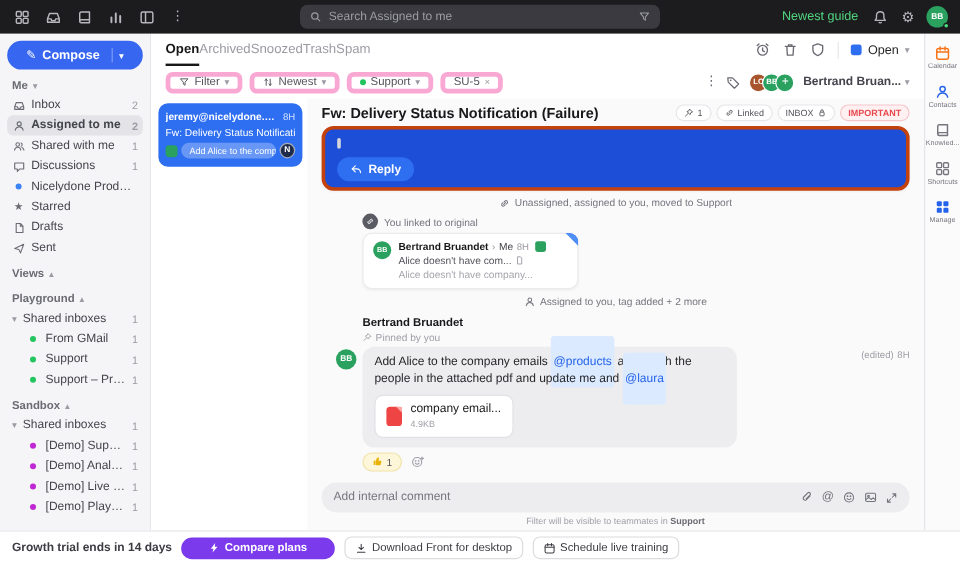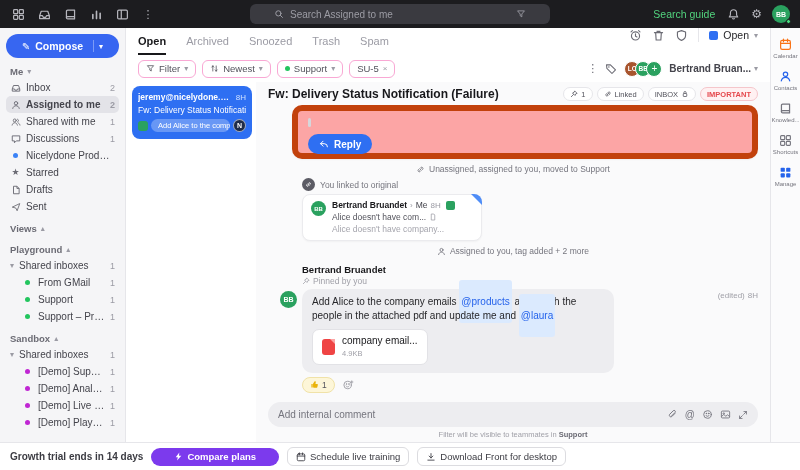--- a/index.html
+++ b/index.html
@@ -6,21 +6,21 @@
   html,body { width:800px; height:470px; }
   body { font-family:"Liberation Sans","DejaVu Sans",sans-serif; background:#fff; overflow:hidden; color:#27272a; }
   .app { width:800px; height:470px; display:flex; flex-direction:column; }
   svg { display:block; }
 
   
   .topbar { height:28px; background:#1c1c1f; display:flex; align-items:center; padding:0 10px; position:relative; flex:none; }
   .tb-icons { display:flex; align-items:center; gap:10px; color:#b6b6bd; }
   .tbi { display:flex; align-items:center; justify-content:center; width:16px; height:16px; cursor:pointer; }
   .kebab-glyph { color:#b6b6bd; font-size:11px; line-height:1; }
-  .searchbar { position:absolute; left:50%; top:4px; transform:translateX(-50%); width:300px; height:20px; background:#3a3a40; border-radius:6px; display:flex; align-items:center; gap:6px; padding:0 24px; color:#9c9ca4; cursor:text; }
+  .searchbar { position:absolute; left:50%; top:4px; transform:translateX(-50%); width:300px; height:20px; background:#3a3a40; border-radius:6px; display:flex; align-items:center; gap:6px; padding:0 8px; color:#9c9ca4; cursor:text; }
   .search-text { flex:1; font-size:10px; white-space:nowrap; overflow:hidden; }
   .tb-right { margin-left:auto; display:flex; align-items:center; gap:10px; }
   .setup { color:#52d47e; font-size:10.5px; cursor:pointer; }
   .gear-glyph { color:#b6b6bd; font-size:12px; cursor:pointer; line-height:1; }
   .tb-avatar { width:18px; height:18px; border-radius:50%; background:#2aa15f; color:#fff; font-size:7px; font-weight:bold; display:flex; align-items:center; justify-content:center; position:relative; cursor:pointer; }
   .tb-avatar .dot { position:absolute; right:-1px; bottom:-1px; width:5px; height:5px; border-radius:50%; background:#4ade80; border:1px solid #1c1c1f; }
 
   .mainrow { flex:1; display:flex; min-height:0; }
 
   
@@ -34,31 +34,31 @@
   .srow .lbl { flex:1; white-space:nowrap; overflow:hidden; text-overflow:ellipsis; font-size:10px; }
   .srow .cnt { color:#9b9ba4; font-size:9px; }
   .srow.sel { background:#e3e3e8; font-weight:bold; }
   .srow.indent { padding-left:16px; }
   .dot5 { width:5px; height:5px; border-radius:50%; flex:none; }
   .chev { color:#9b9ba4; font-size:8px; }
   .star-glyph { font-size:9px; color:#6b6b74; line-height:1; }
 
   
   .content { flex:1; min-width:0; display:flex; flex-direction:column; background:#fff; }
-  .tabsrow { height:27px; flex:none; display:flex; align-items:flex-start; gap:20px; padding:0 12px; }
+  .tabsrow { height:27px; flex:none; display:flex; align-items:center; gap:0; padding:0 12px; }
   .tab { font-size:11px; color:#9b9ba4; cursor:pointer; height:27px; display:flex; align-items:center; border-bottom:2px solid transparent; }
   .tab.active { color:#18181b; font-weight:bold; border-bottom-color:#18181b; }
   .tabs-right { margin-left:auto; display:flex; align-items:center; gap:10px; color:#6b6b74; }
   .tabs-right .tbtn { cursor:pointer; display:flex; }
   .vdiv { width:1px; height:14px; background:#e6e6ea; }
   .statuschip { display:flex; align-items:center; gap:5px; font-size:10.5px; color:#27272a; cursor:pointer; }
   .bluesq { width:9px; height:9px; border-radius:2px; background:#2e6ff2; flex:none; }
 
   .filterrow { height:27px; flex:none; display:flex; align-items:center; gap:6px; padding:0 12px; }
-  .chip { display:flex; align-items:center; gap:4px; height:18px; padding:0 7px; border:1px solid #f9a8d4; border-radius:6px; background:#fff; font-size:9.5px; color:#52525b; cursor:pointer; white-space:nowrap; }
+  .chip { display:flex; align-items:center; gap:4px; height:18px; padding:0 7px; border:4px solid #f9a8d4; border-radius:6px; background:#fff; font-size:9.5px; color:#52525b; cursor:pointer; white-space:nowrap; }
   .filters-right { margin-left:auto; display:flex; align-items:center; gap:7px; color:#6b6b74; }
   .av16 { width:16px; height:16px; border-radius:50%; color:#fff; font-size:6.5px; font-weight:bold; display:flex; align-items:center; justify-content:center; border:1.5px solid #fff; flex:none; }
   .avstack { display:flex; align-items:center; }
   .avstack > * + * { margin-left:-5px; }
   .addav { width:16px; height:16px; border-radius:50%; background:#2aa15f; color:#fff; display:flex; align-items:center; justify-content:center; font-size:10px; border:1.5px solid #fff; cursor:pointer; }
   .assignee { font-size:10px; color:#44444c; display:flex; gap:3px; align-items:center; cursor:pointer; white-space:nowrap;font-weight:bold; }
 
   .bodyrow { flex:1; min-height:0; display:flex; }
 
   
@@ -74,21 +74,21 @@
   .mav { width:13px; height:13px; border-radius:50%; background:#1f2c49; font-size:7px; font-weight:bold; display:flex; align-items:center; justify-content:center; flex:none; border:1px solid rgba(255,255,255,.6); }
 
   
   .convo { flex:1; min-width:0; display:flex; flex-direction:column; background:#fafafb; }
   .thread { flex:1; min-height:0; overflow:hidden; padding:5px 12px 0; }
   .subjrow { display:flex; align-items:flex-start; gap:8px; }
   .subj { font-size:12px; font-weight:bold; color:#18181b; flex:1; white-space:nowrap; overflow:hidden; }
   .badges { display:flex; gap:4px; align-items:center; flex:none; }
   .pill { display:flex; align-items:center; gap:3px; height:14px; padding:0 6px; border:1px solid #e6e6ea; border-radius:8px; background:#fff; font-size:7.5px; color:#52525b; cursor:pointer; white-space:nowrap; }
   .pill.red { color:#e5484d; border-color:#f5c6cb; background:#fff1f2; font-weight:bold; }
-  .mailcard { margin-top:4px; height:54px; background:#fca5a5; border:6px solid #c2410c; border-radius:10px; box-shadow:0 1px 2px rgba(0,0,0,.04); padding:7px 10px;margin-left:24px; }
+  .mailcard { margin-top:4px; height:54px; background:#1d4ed8; border:3px solid #c2410c; border-radius:10px; box-shadow:0 1px 2px rgba(0,0,0,.04); padding:7px 10px; }
   .qbar { width:3px; height:9px; background:#d6d6db; border-radius:2px; }
   .replybtn { margin-top:7px; height:20px; border:none; background:#2e6ff2; color:#fff; border-radius:11px; padding:0 11px; font-size:10px; font-weight:bold; display:flex; align-items:center; gap:5px; cursor:pointer; font-family:inherit; }
   .eventline { display:flex; justify-content:center; align-items:center; gap:4px; font-size:8.5px; color:#75757e; height:16px; margin-top:2px; }
   .linkednote { display:flex; align-items:center; gap:5px; font-size:8.5px; color:#75757e; margin:1px 0 3px 34px; }
   .notecirc { width:13px; height:13px; border-radius:50%; background:#5b5b64; color:#fff; display:flex; align-items:center; justify-content:center; flex:none; }
   .linkedcard { margin-left:34px; width:180px; background:#fff; border:1px solid #ebebee; border-radius:8px; padding:5px 8px 6px; position:relative; box-shadow:0 1px 2px rgba(0,0,0,.04); cursor:pointer; }
   .fold { position:absolute; top:-1px; right:-1px; width:0; height:0; border-top:11px solid #4f8df7; border-left:11px solid transparent; border-top-right-radius:8px; }
   .lcrow { display:flex; gap:6px; }
   .av15 { width:15px; height:15px; border-radius:50%; background:#2aa15f; color:#fff; font-size:6px; font-weight:bold; display:flex; align-items:center; justify-content:center; flex:none; margin-top:1px; }
   .lccol { flex:1; min-width:0; }
@@ -186,21 +186,21 @@
       </span>
       <span class="search-text">Search Assigned to me</span>
       <span>
         <svg width="10" height="10" viewBox="0 0 16 16" fill="none" stroke="currentColor" stroke-width="1.4" stroke-linejoin="round">
             <path d="M2.5 3h11l-4.2 5v4.5l-2.6-1.7V8z"></path>
           </svg>
       </span>
     </div>
 
     <div class="tb-right">
-      <span class="setup">Search guide</span>
+      <span class="setup">Newest guide</span>
       <span class="tbi">
         <svg width="13" height="13" viewBox="0 0 16 16" fill="none" stroke="#b6b6bd" stroke-width="1.4" stroke-linejoin="round">
             <path d="M8 2.2c2.3 0 3.8 1.6 3.8 3.9v2.6l1.4 2.3H2.8l1.4-2.3V6.1C4.2 3.8 5.7 2.2 8 2.2z"></path>
             <path d="M6.6 12.6a1.5 1.5 0 0 0 2.8 0"></path>
           </svg>
       </span>
       <span class="gear-glyph">⚙</span>
       <span class="tb-avatar">
           <span>BB</span>
           <span class="dot"></span>
@@ -700,26 +700,26 @@
   <footer class="bottombar">
     <span class="trial">Growth trial ends in 14 days</span>
     <span class="pbtn">
       <svg width="9" height="9" viewBox="0 0 16 16" fill="#fff" stroke="none">
           <path d="M9.5 1 3 9.5h3.8L5.5 15 13 6.5H8.8z"></path>
         </svg>
       <span>Compare plans</span>
     </span>
     <span class="obtn">
       <svg width="10" height="10" viewBox="0 0 16 16" fill="none" stroke="currentColor" stroke-width="1.4" stroke-linecap="round">
+          <path d="M8 2.5v7M5 6.5l3 3 3-3M3 13h10"></path>
+        </svg>
+      <span>Download Front for desktop</span>
+    </span>
+    <span class="obtn">
+      <svg width="10" height="10" viewBox="0 0 16 16" fill="none" stroke="currentColor" stroke-width="1.4" stroke-linecap="round">
           <rect x="2" y="3" width="12" height="11" rx="2"></rect>
           <path d="M2 6.5h12M5.5 1.5v3M10.5 1.5v3"></path>
         </svg>
       <span>Schedule live training</span>
     </span>
-    <span class="obtn">
-      <svg width="10" height="10" viewBox="0 0 16 16" fill="none" stroke="currentColor" stroke-width="1.4" stroke-linecap="round">
-          <path d="M8 2.5v7M5 6.5l3 3 3-3M3 13h10"></path>
-        </svg>
-      <span>Download Front for desktop</span>
-    </span>
   </footer>
 
 </div>
 
 </body></html>

